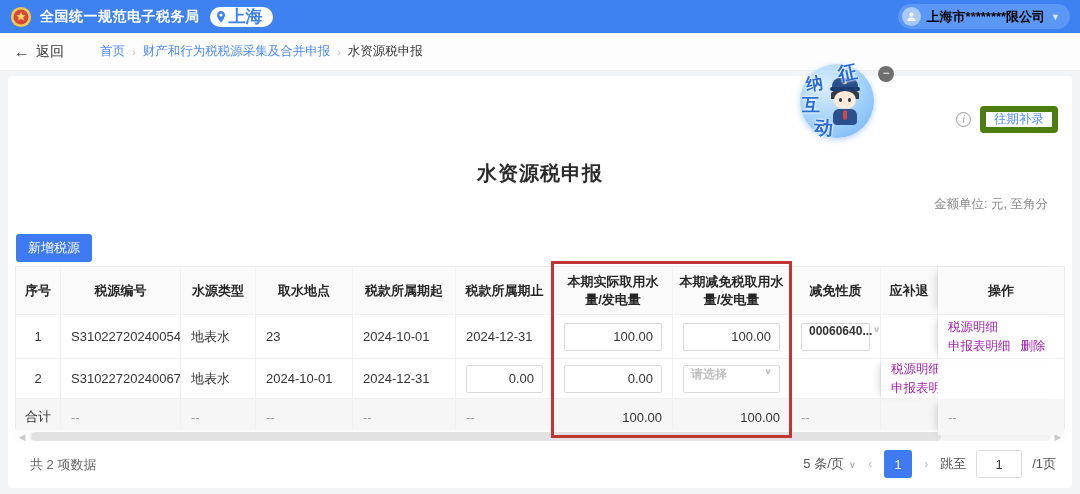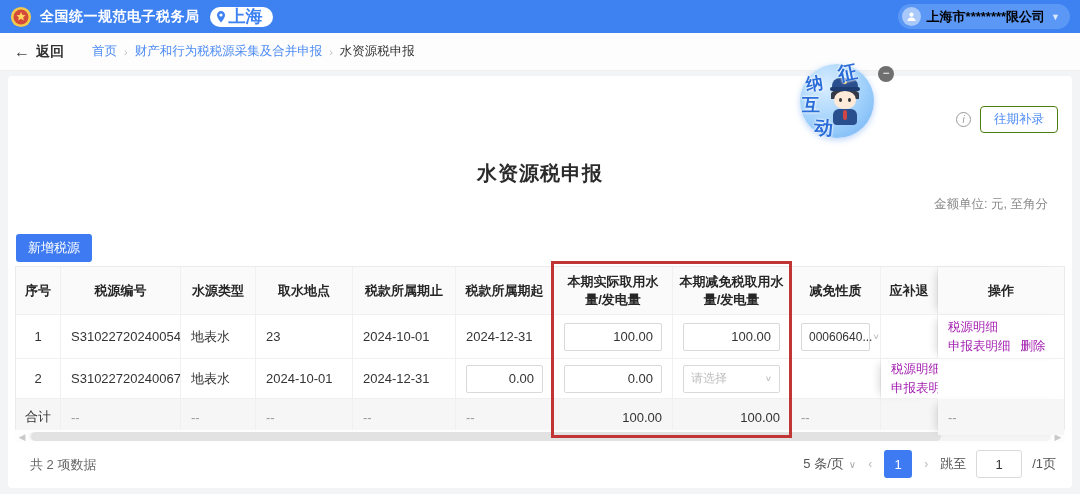--- a/index.html
+++ b/index.html
@@ -13,21 +13,21 @@
   .app-title { color:#fff; font-size:14px; font-weight:bold; letter-spacing:.5px; }
   .loc-badge { margin-left:10px; background:#fff; border-radius:11px; height:20px; padding:0 10px 0 6px; display:flex; align-items:center; gap:3px; color:#3e82f2; font-size:17px; font-weight:bold; }
   .user-chip { margin-left:auto; background:#5b97f5; border-radius:14px; height:25px; display:flex; align-items:center; gap:6px; padding:0 10px 0 4px; cursor:pointer; }
   .avatar { width:19px; height:19px; border-radius:50%; background:#a9c9fa; display:flex; align-items:center; justify-content:center; }
   .user-name { color:#000000; font-size:13px;font-weight:bold; }
   .caret { color:#dce9ff; font-size:9px; }
 
   
   .crumbbar { position:absolute; left:0; top:33px; width:1080px; height:38px; background:#fdfdfd; border-bottom:1px solid #f0f0f0; display:flex; align-items:center; padding:0 14px; }
   .back-arrow { font-size:16px; color:#444; margin-right:6px; cursor:pointer; }
-  .back-label { font-size:14px; color:#333; font-weight:bold; margin-right:28px; cursor:pointer; }
+  .back-label { font-size:14px; color:#333; font-weight:normal; margin-right:36px; cursor:pointer; }
   .crumb { font-size:12.5px; }
   .crumb.link { color:#4d8bf5; cursor:pointer; }
   .crumb.current { color:#333; }
   .crumb-sep { color:#c0c0c0; font-size:11px; margin:0 7px; }
 
   
   .card { position:absolute; left:8px; top:76px; width:1064px; height:412px; background:#fff; border-radius:4px; }
 
   
   .mascot { position:absolute; left:792px; top:60px; width:96px; height:82px; z-index:20; }
@@ -44,39 +44,39 @@
   .hair { position:absolute; left:5px; top:13px; width:28px; height:10px; background:#353b46; border-radius:50% 50% 0 0; }
   .face { position:absolute; left:8px; top:15px; width:22px; height:18px; background:#ffe9d8; border-radius:48%; }
   .eye { position:absolute; top:22px; width:3px; height:4px; background:#333; border-radius:50%; }
   .eyeL { left:13px; } .eyeR { left:22px; }
   .bodyc { position:absolute; left:7px; top:33px; width:24px; height:16px; background:#2a4f8f; border-radius:6px 6px 4px 4px; }
   .tie { position:absolute; left:17px; top:34px; width:4px; height:10px; background:#d04545; border-radius:2px; }
   .min-btn { position:absolute; left:878px; top:66px; width:16px; height:16px; border-radius:50%; background:#6f6f6f; color:#fff; font-size:12px; line-height:14px; text-align:center; z-index:21; cursor:pointer; }
 
   
   .info-icon { position:absolute; left:956px; top:112px; width:15px; height:15px; border-radius:50%; border:1px solid #9a9a9a; color:#9a9a9a; font-size:10px; line-height:13px; text-align:center; font-style:italic; }
-  .backfill-btn { position:absolute; left:980px; top:106px; width:78px; height:27px; background:#fff; border:1px solid #4d7c0f; border-radius:4px; color:#4d8bf5; font-size:12.5px; display:flex; align-items:center; justify-content:center; cursor:pointer; }
+  .backfill-btn { position:absolute; left:980px; top:106px; width:78px; height:27px; background:#fff; border:6px solid #4d7c0f; border-radius:4px; color:#4d8bf5; font-size:12.5px; display:flex; align-items:center; justify-content:center; cursor:pointer; }
 
   .page-title { position:absolute; left:0; top:160px; width:1080px; text-align:center; font-size:20px; font-weight:bold; color:#2b2b2b; letter-spacing:1px; }
   .unit-note { position:absolute; right:32px; top:196px; font-size:12.5px; color:#8a8a8a; }
 
   .add-btn { position:absolute; left:16px; top:234px; height:28px; padding:0 12px; background:#3e7bf2; border:none; border-radius:3px; color:#fff; font-size:13px; cursor:pointer; }
 
   
   .tbl { position:absolute; left:15px; top:266px; width:1050px; border:1px solid #ebebeb; background:#fff; font-size:13px; color:#333; }
   .trow { display:grid; grid-template-columns:45px 120px 75px 97px 103px 98px 119px 118px 90px 57px 1fr; }
   .cell { border-right:1px solid #f0f0f0; border-bottom:1px solid #f0f0f0; display:flex; align-items:center; padding:0 10px; overflow:hidden; white-space:nowrap; }
   .trow .cell:last-child { border-right:none; }
   .thead .cell { background:#fafafa; font-weight:bold; color:#262626; justify-content:center; text-align:center; white-space:normal; line-height:1.35; padding:4px 6px; height:48px; font-size:13px; }
   .rbody .cell { height:44px; }
   .r2 .cell { height:40px; }
   .c-center { justify-content:center; }
   .c-right { justify-content:flex-end; }
   .num-input { width:100%; height:28px; border:1px solid #d9d9d9; border-radius:2px; text-align:right; padding:0 8px; font-size:13px; color:#333; font-family:inherit; background:#fff; }
-  .sel { width:100%; height:28px; border:1px solid #d9d9d9; border-radius:2px; display:flex; align-items:center; justify-content:space-between; padding:0 7px; font-size:12px; color:#333; cursor:pointer; background:#fff; }
+  .sel { width:100%; height:28px; border:1px solid #d9d9d9; border-radius:2px; display:flex; align-items:flex-start; justify-content:space-between; padding:0 7px; font-size:12px; color:#333; cursor:pointer; background:#fff;font-weight:bold; }
   .sel .ph { color:#bfbfbf; }
   .sel .chev { color:#bfbfbf; font-size:10px; transform:scaleY(.8); }
   .op-cell { flex-direction:column; align-items:flex-start; justify-content:center; gap:2px; }
   .op-cell .line { display:flex; gap:10px; }
   .link { color:#a21caf; font-size:12.5px; cursor:pointer; }
   .fixed-col { box-shadow:-7px 0 8px -5px rgba(0,0,0,.14); background:#fff; position:relative; z-index:2; }
   .thead .fixed-col { background:#fafafa; }
   .total .cell { background:#f6f6f6; height:36px; border-bottom:none; }
   .total .fixed-col { background:#f6f6f6; }
   .dash { color:#999; }
@@ -169,22 +169,22 @@
   <div class="unit-note">金额单位: 元, 至角分</div>
 
   <button class="add-btn">新增税源</button>
 
   <div class="tbl">
     <div class="trow thead">
       <div class="cell">序号</div>
       <div class="cell">税源编号</div>
       <div class="cell">水源类型</div>
       <div class="cell">取水地点</div>
+      <div class="cell">税款所属期起</div>
       <div class="cell">税款所属期止</div>
-      <div class="cell">税款所属期起</div>
       <div class="cell">本期实际取用水量/发电量</div>
       <div class="cell">本期减免税取用水量/发电量</div>
       <div class="cell">减免性质</div>
       <div class="cell">应补退</div>
       <div class="cell fixed-col">操作</div>
     </div>
 
     <div class="trow rbody">
       <div class="cell c-center">1</div>
       <div class="cell">S31022720240054</div>

